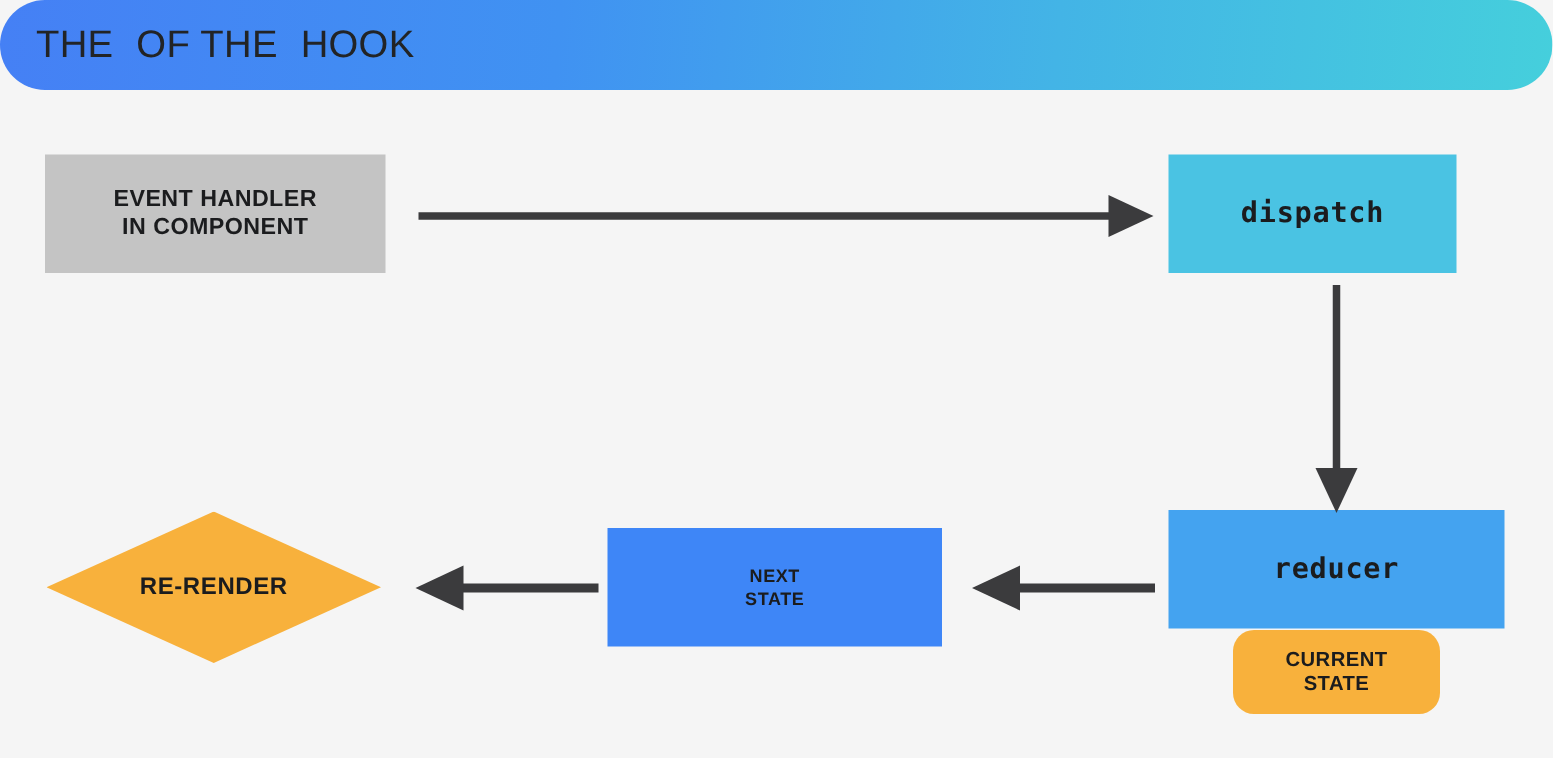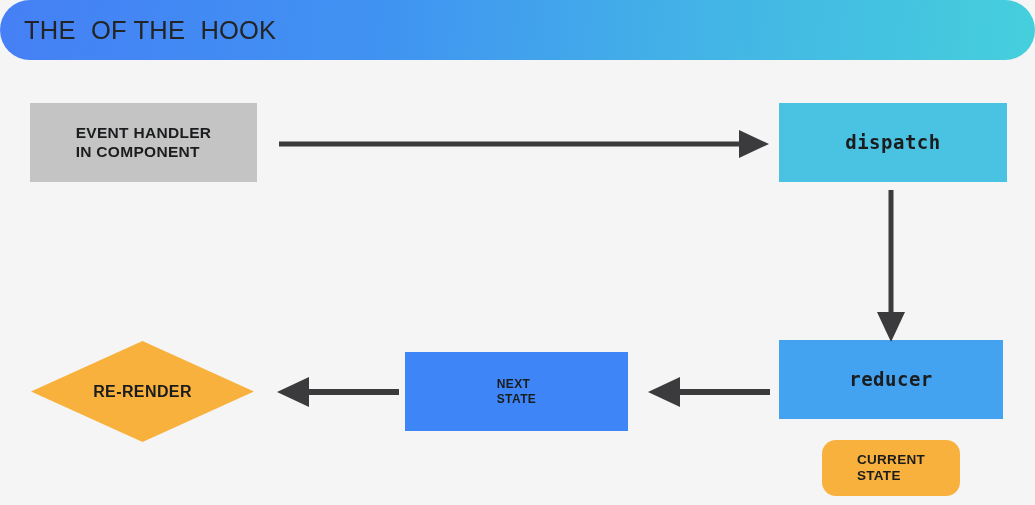--- a/index.html
+++ b/index.html
@@ -47,40 +47,40 @@
   .ht-bold  { font-weight: 700; }
   .ht-sp { display: inline-block; width: 0.30em; }
 
   
   .node {
     position: absolute;
     box-sizing: border-box;
     display: flex;
     align-items: center;
     justify-content: center;
-    text-align: left;
+    text-align: center;
     color: #1b1c1e;
     line-height: 1.22;
   }
 
   .box-event {
     left: 30px;
     top: 103px;
     width: 227px;
     height: 79px;
     background: #c4c4c4;
     font-size: 15.5px;
     font-weight: 700;
     letter-spacing: 0.3px;
   }
 
   .box-dispatch {
     left: 779px;
     top: 103px;
-    width: 228px;
+    width: 192px;
     height: 79px;
     background: #4ac3e3;
     font-family: "DejaVu Sans Mono", "Liberation Mono", monospace;
     font-size: 19px;
     font-weight: 700;
     letter-spacing: 0.5px;
   }
 
   .box-reducer {
     left: 779px;
@@ -101,21 +101,21 @@
     height: 79px;
     background: #3e86f7;
     font-size: 12px;
     font-weight: 700;
     letter-spacing: 0.4px;
   }
 
   
   .pill-current {
     left: 822px;
-    top: 440px;
+    top: 420px;
     width: 138px;
     height: 56px;
     background: #f8b13c;
     border-radius: 14px;
     font-size: 13.5px;
     font-weight: 700;
     letter-spacing: 0.3px;
   }
 
   

